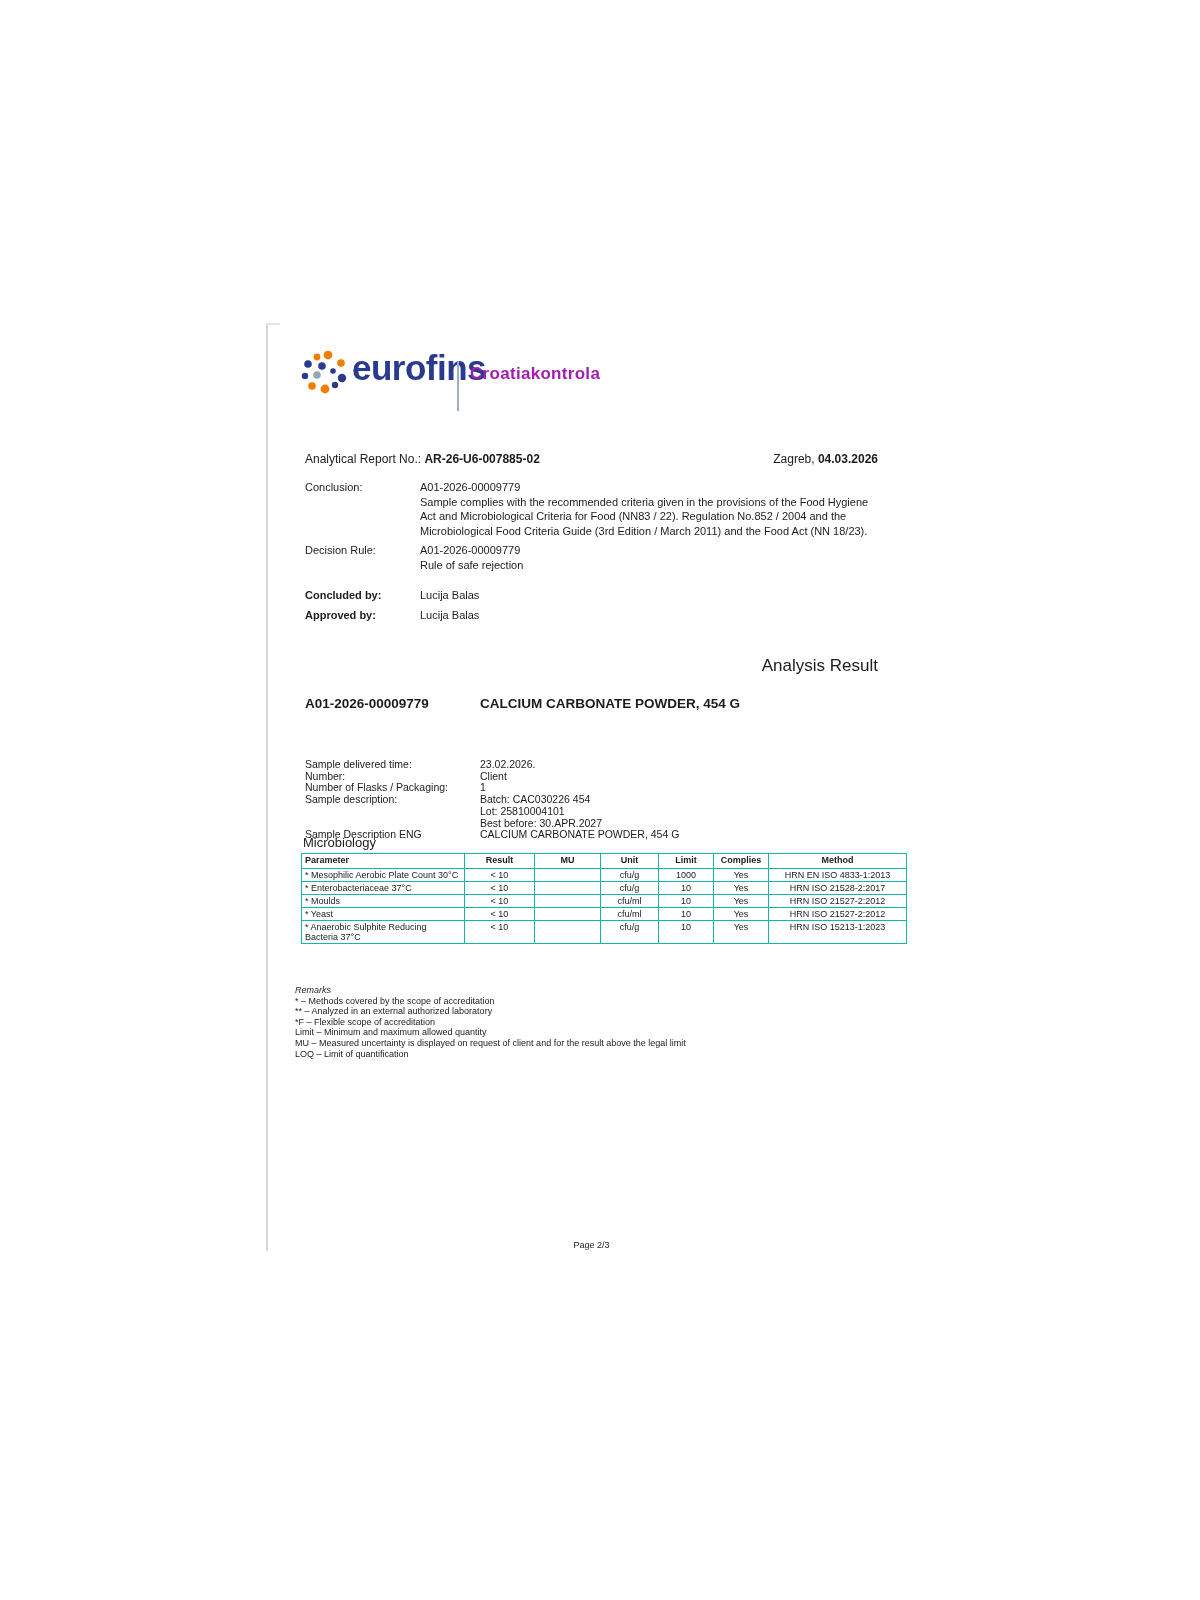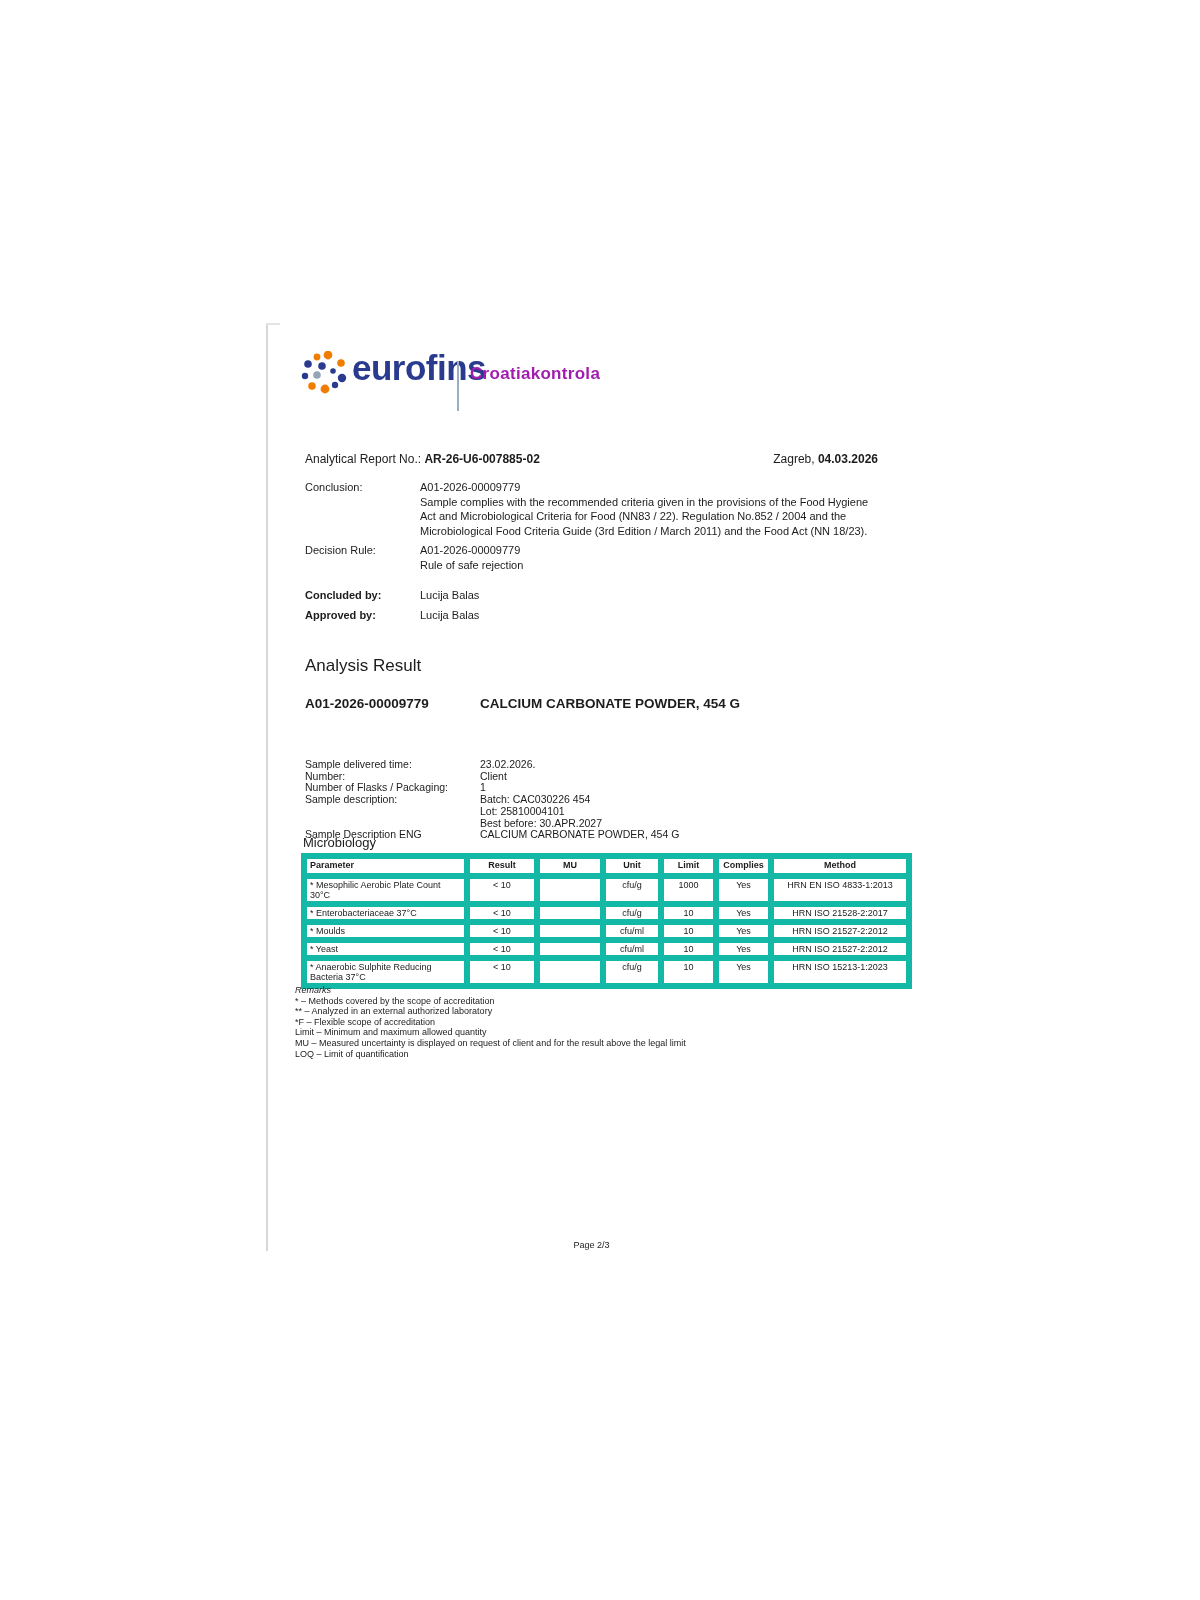--- a/index.html
+++ b/index.html
@@ -23,35 +23,35 @@
   .report-line{left:305px;top:452px;width:573px;font-size:12px;}
   .report-line .right{float:right;}
   b{font-weight:bold;}
 
   
   .frow{left:305px;width:575px;font-size:11px;line-height:14.6px;}
   .frow .lbl{position:absolute;left:0;top:0;width:112px;}
   .frow .val{position:absolute;left:115px;top:0;width:458px;}
   .bold{font-weight:bold;}
 
-  .analysis-title{left:305px;top:656px;width:573px;text-align:left;font-size:17px;}
+  .analysis-title{left:305px;top:656px;width:573px;text-align:right;font-size:17px;}
 
   .sample-head{left:305px;top:696px;width:575px;font-size:13.5px;font-weight:bold;}
   .sample-head .name{position:absolute;left:175px;top:0;}
 
   .sfields{left:305px;top:727px;width:575px;font-size:10.5px;line-height:11.7px;margin-top:32px;}
   .sfields .srow{position:relative;}
   .sfields .slbl{position:absolute;left:0;top:0;}
   .sfields .sval{margin-left:175px;}
 
   .micro-title{left:297px;top:835px;font-size:13px;font-weight:normal;margin-left:6px;}
 
   table.micro{left:301px;top:853px;width:605px;border-collapse:collapse;table-layout:fixed;
     position:absolute;font-size:9px;line-height:10px;}
-  table.micro th,table.micro td{border:6px solid #14b8a6;padding:1px 3px;vertical-align:top;}
+  table.micro th,table.micro td{border:1px solid #14b8a6;padding:1px 3px;vertical-align:top;}
   table.micro th{font-weight:bold;height:12px;}
   table.micro td{height:9px;}
   table.micro .c{text-align:center;}
   table.micro .l{text-align:left;}
 
   .remarks{left:295px;top:985px;width:575px;font-size:9px;line-height:10.6px;}
   .remarks .rt{font-style:italic;}
 
   .footer{left:305px;top:1240px;width:573px;text-align:center;font-size:9px;}
 </style>

